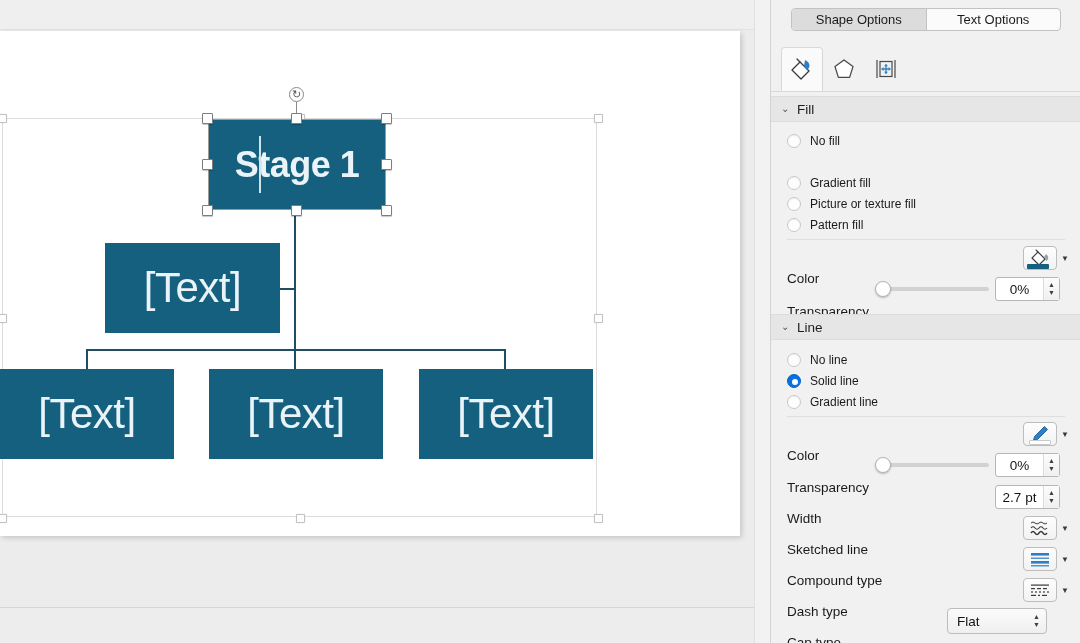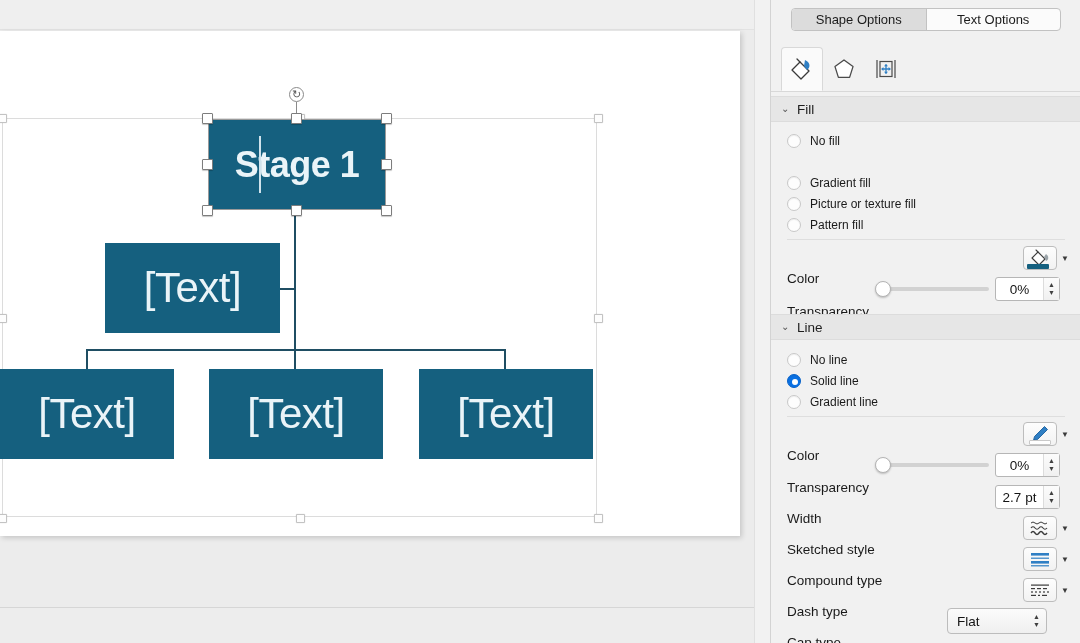--- a/index.html
+++ b/index.html
@@ -441,21 +441,21 @@
     </div>
     <div class="spinbox" style="left:224px; top:485px; width:65px;">
       <span class="val">2.7 pt</span>
       <div class="spin-arrows">
         <span>▲</span>
         <span>▼</span>
       </div>
     </div>
 
     <div class="row" style="top:519px; height:20px; padding-left:16px;">
-      <span class="lbl">Sketched style</span>
+      <span class="lbl">Sketched line</span>
     </div>
     <div class="ctrl-btn" style="left:252px; top:516px;">
       <svg width="24" height="18" viewBox="0 0 24 18" aria-hidden="true">
         <path d="M3 4 q2 -2 4 0 t4 0 t4 0 t4 0" fill="none" stroke="#3a3a3a" stroke-width="1"></path>
         <path d="M3 9 q2 -2.5 4 0 t4 0 t4 0 t4 0" fill="none" stroke="#3a3a3a" stroke-width="1.2"></path>
         <path d="M3 14 q2 -3 4 0 t4 0 t4 0 t4 0" fill="none" stroke="#3a3a3a" stroke-width="1.4"></path>
       </svg>
     </div>
     <div class="ctrl-caret" style="left:288px; top:516px;">▼</div>
 

